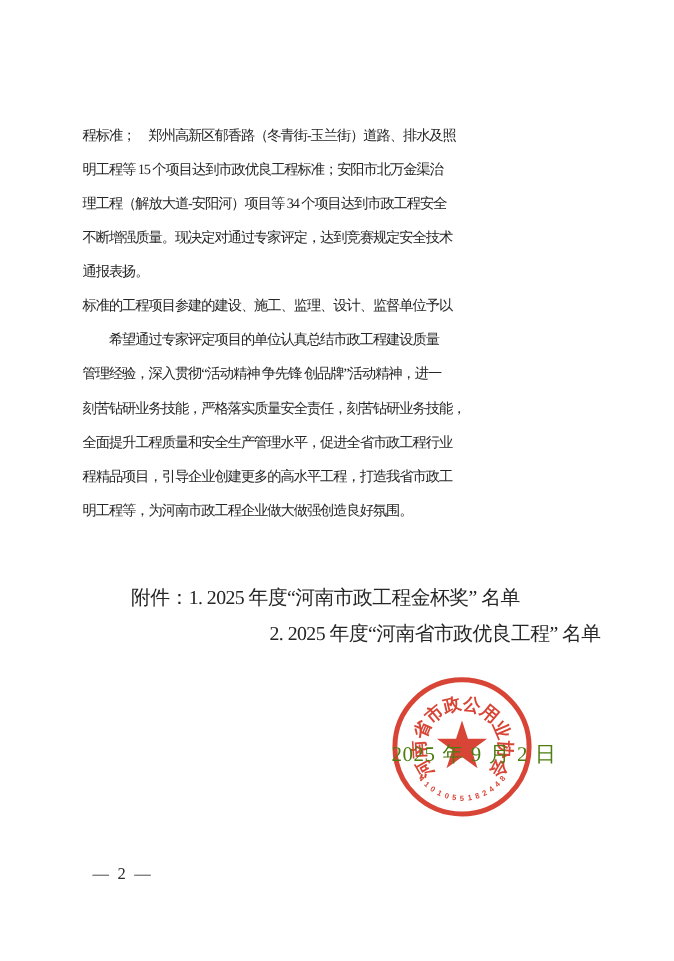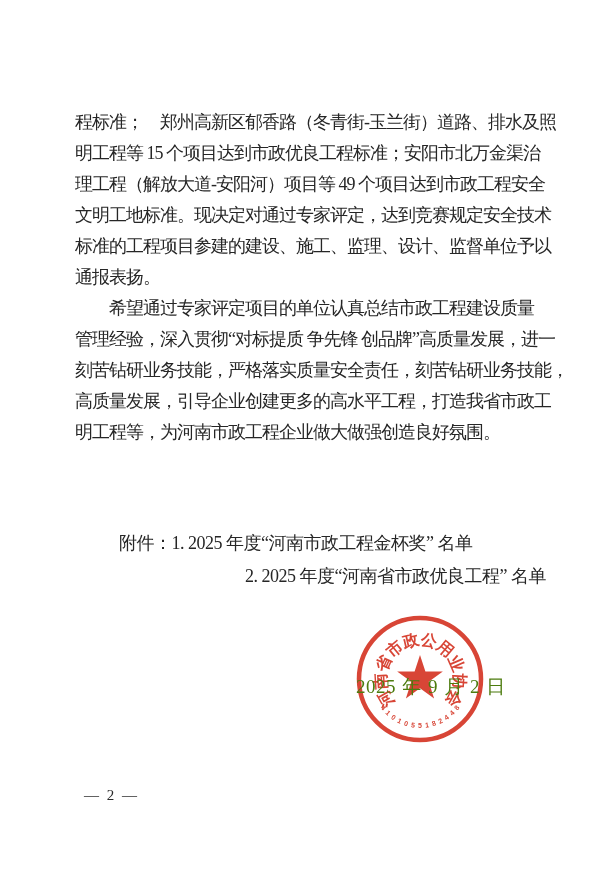--- a/index.html
+++ b/index.html
@@ -16,21 +16,21 @@
   
   .doc-body {
     position: absolute;
     left: 75px;
     top: 107px;
     width: 500px;
   }
   .bl {
     height: 31px;
     line-height: 31px;
-    font-size: 18px;
+    font-size: 13px;
     letter-spacing: -1px;
     white-space: pre;
     color: #262626;
   }
   
   .attachments {
     position: absolute;
     left: 75px;
     top: 527px;
     width: 500px;
@@ -94,28 +94,29 @@
   }
 </style>
 </head>
 <body>
 
 <div class="page">
 
   <div class="doc-body">
     <div class="bl">程标准；　郑州高新区郁香路（冬青街-玉兰街）道路、排水及照</div>
     <div class="bl">明工程等 15 个项目达到市政优良工程标准；安阳市北万金渠治</div>
-    <div class="bl">理工程（解放大道-安阳河）项目等 49 个项目达到市政工程安全</div>
-    <div class="bl">文明工地标准。现决定对通过专家评定，达到竞赛规定安全技术</div>
+    <div class="bl">理工程（解放大道-安阳河）项目等 34 个项目达到市政工程安全</div>
+    <div class="bl">不断增强质量。现决定对通过专家评定，达到竞赛规定安全技术</div>
+    <div class="bl">通报表扬。</div>
     <div class="bl">标准的工程项目参建的建设、施工、监理、设计、监督单位予以</div>
-    <div class="bl">通报表扬。</div>
     <div class="bl">　　希望通过专家评定项目的单位认真总结市政工程建设质量</div>
-    <div class="bl">管理经验，深入贯彻“对标提质 争先锋 创品牌”高质量发展，进一</div>
+    <div class="bl">管理经验，深入贯彻“活动精神 争先锋 创品牌”活动精神，进一</div>
     <div class="bl">刻苦钻研业务技能，严格落实质量安全责任，刻苦钻研业务技能，</div>
-    <div class="bl">高质量发展，引导企业创建更多的高水平工程，打造我省市政工</div>
+    <div class="bl">全面提升工程质量和安全生产管理水平，促进全省市政工程行业</div>
+    <div class="bl">程精品项目，引导企业创建更多的高水平工程，打造我省市政工</div>
     <div class="bl">明工程等，为河南市政工程企业做大做强创造良好氛围。</div>
   </div>
 
   <div class="attachments">
     <div class="al"><span class="att-label">附件：</span><span>1. 2025 年度“河南市政工程金杯奖” 名单</span></div>
     <div class="al indented"><span>2. 2025 年度“河南省市政优良工程” 名单</span></div>
   </div>
 
   <div class="seal-wrap">
     <svg id="seal-svg" width="150" height="150" viewBox="0 0 150 150">

